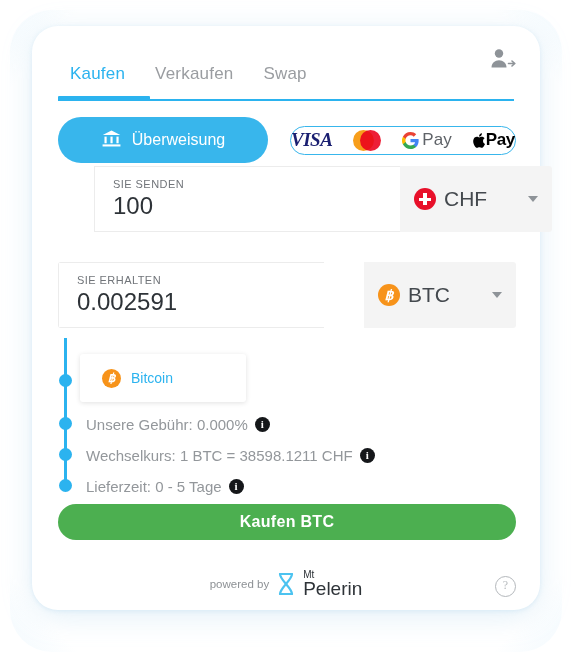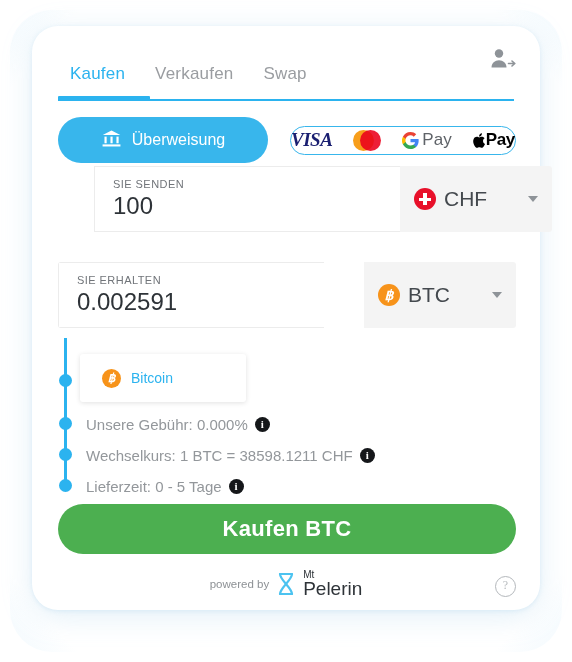--- a/index.html
+++ b/index.html
@@ -286,25 +286,25 @@
     cursor: pointer;
     flex: 0 0 auto;
   }
 
   
   .buy-btn {
     position: absolute;
     left: 26px;
     top: 478px;
     width: 458px;
-    height: 50px;
+    height: 36px;
     border-radius: 25px;
     background: #4caf50;
     color: #fff;
-    font-size: 22px;
+    font-size: 16px;
     font-weight: bold;
     display: flex;
     align-items: center;
     justify-content: center;
     letter-spacing: 0.3px;
     cursor: pointer;
   }
 
   
   .footer {

